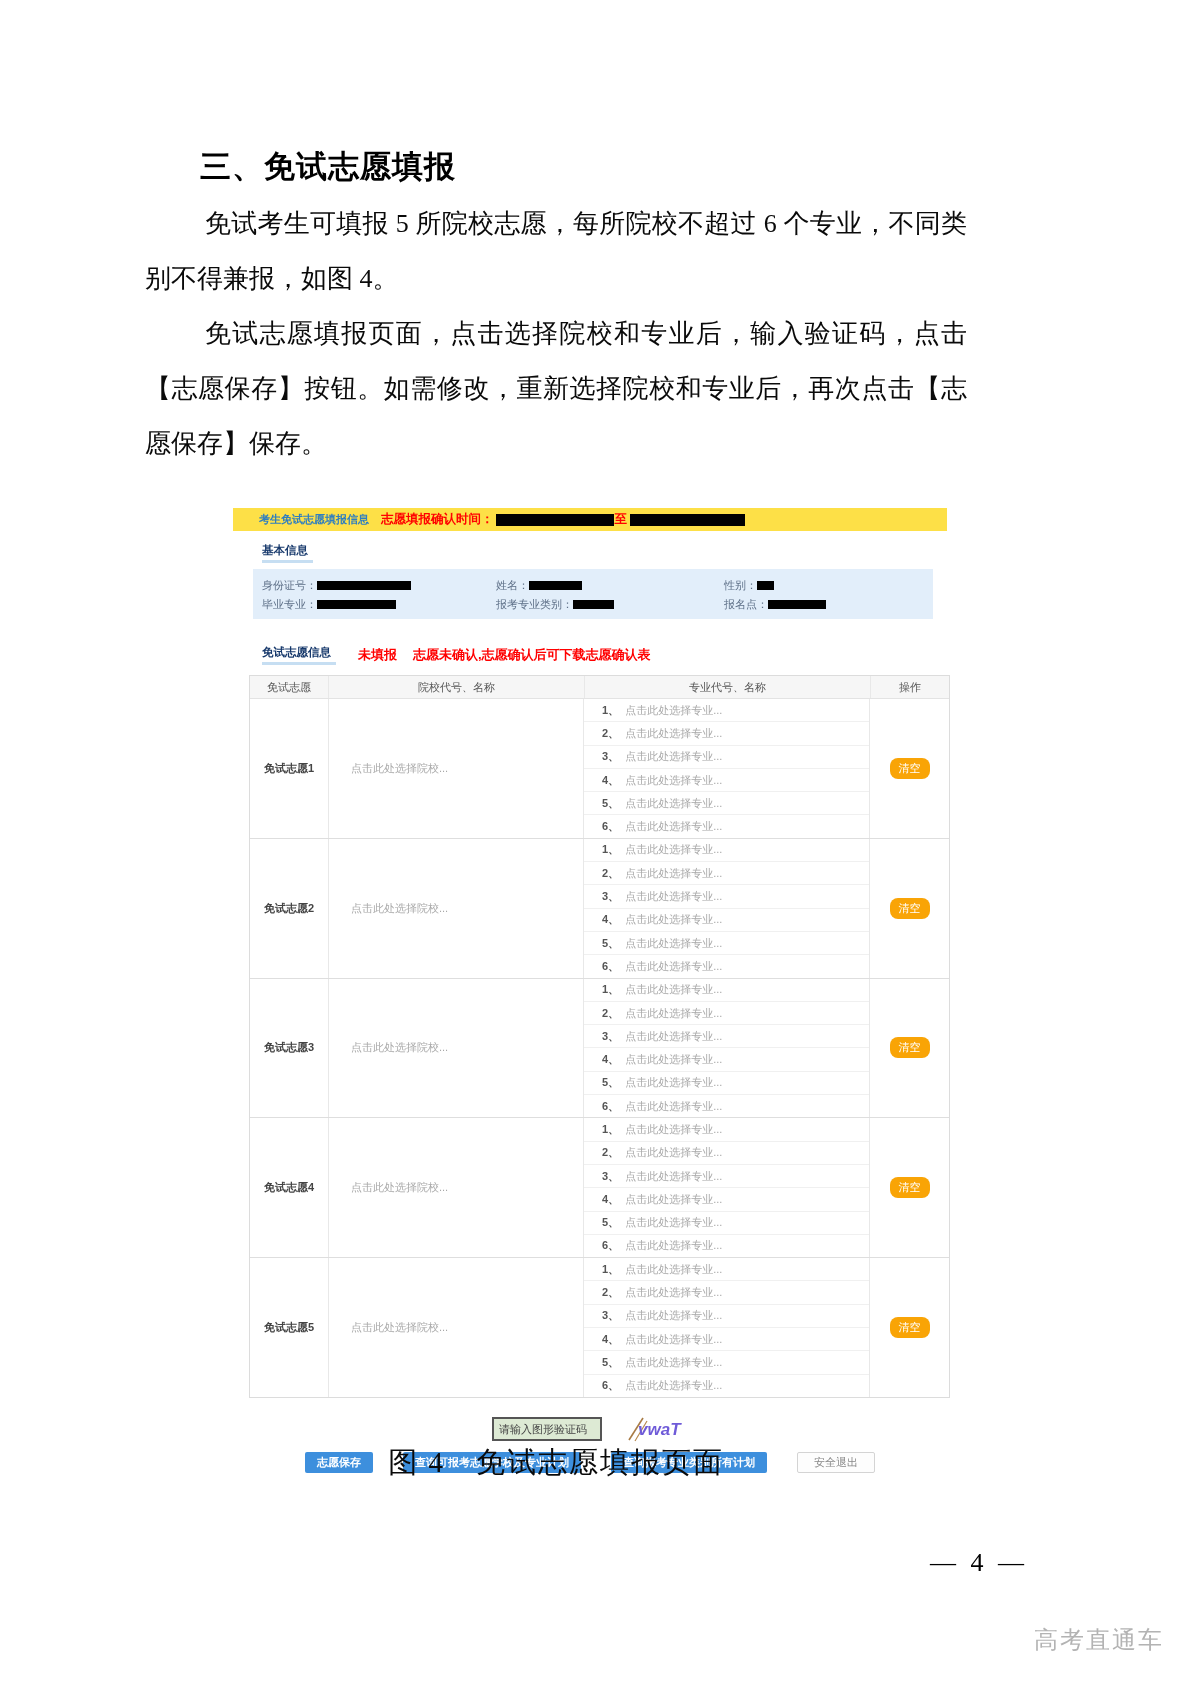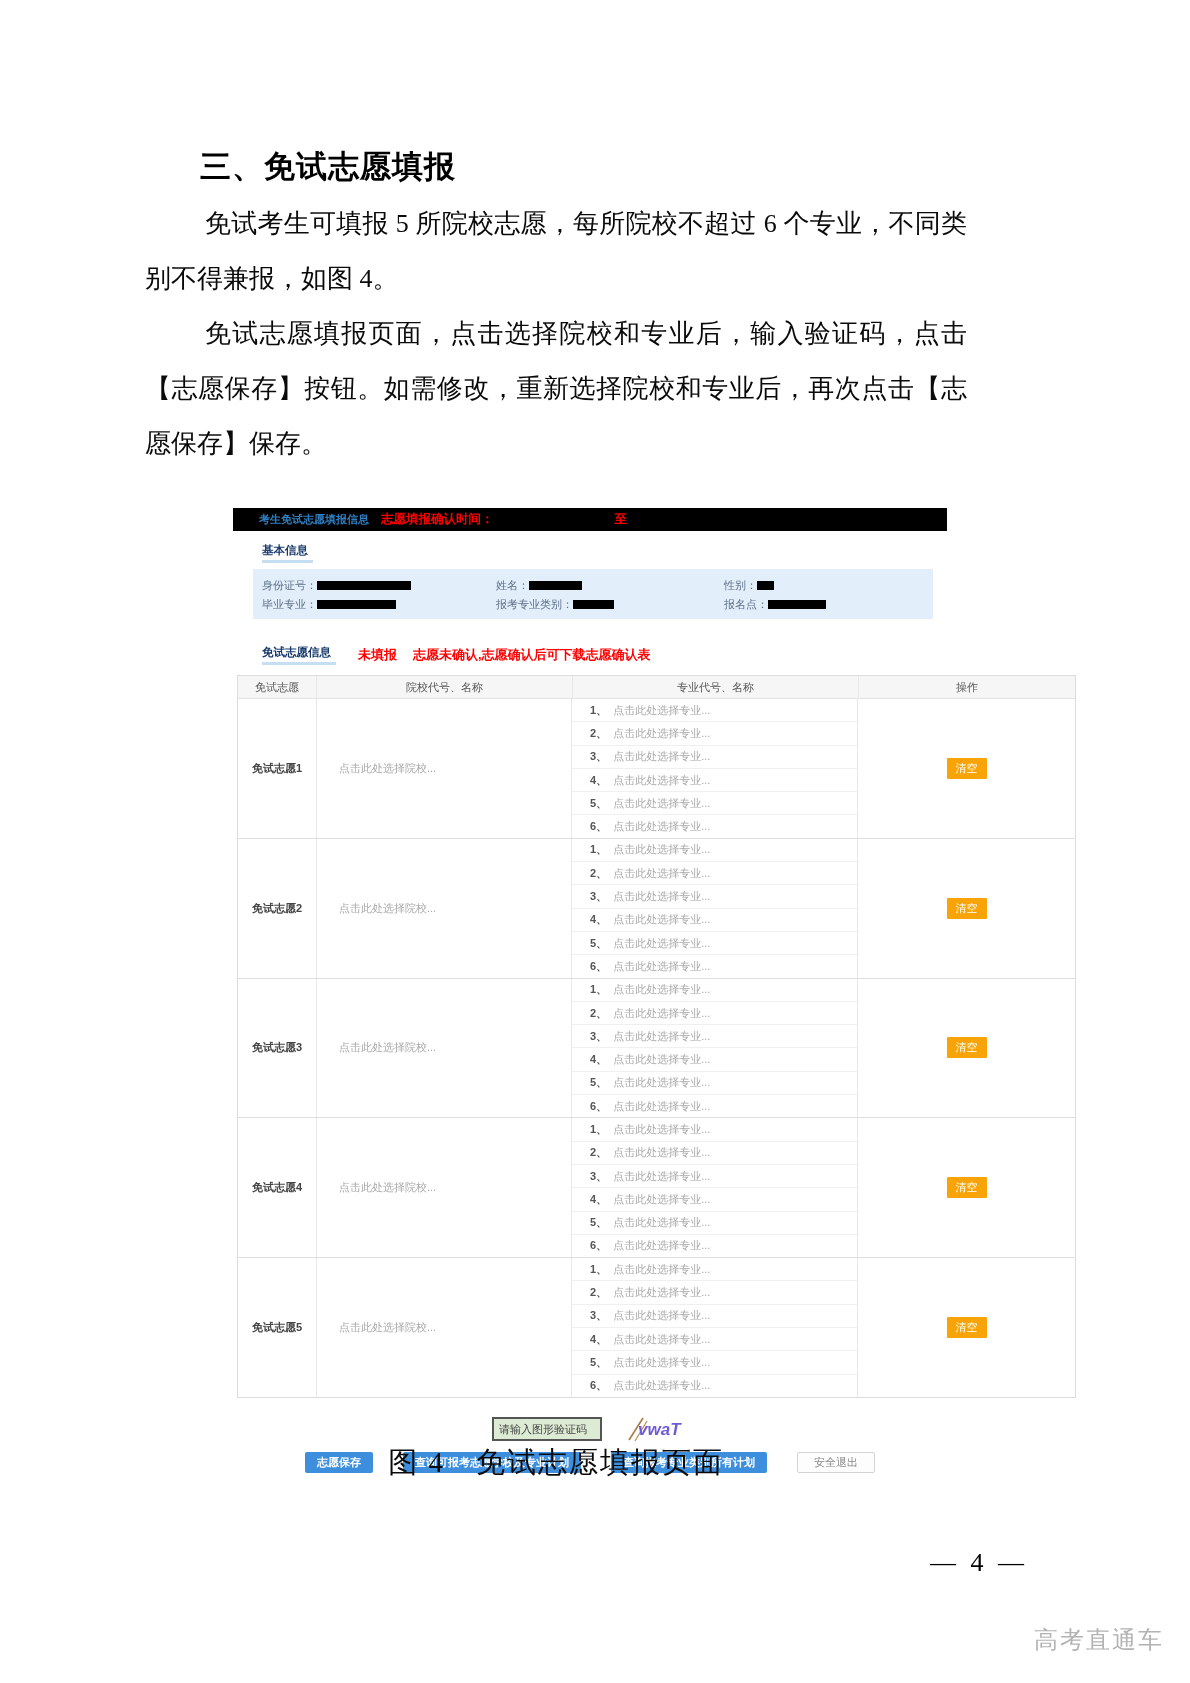--- a/index.html
+++ b/index.html
@@ -14,21 +14,21 @@
   .para1{top:196px;}
   .para2{top:306px;}
   .fig-caption{position:absolute;left:145px;width:822px;top:1443px;text-align:center;
                font-family:"Liberation Serif",serif;font-size:29px;color:#0a0a0a;letter-spacing:2px;}
   .page-number{position:absolute;left:930px;top:1548px;font-family:"Liberation Serif",serif;
                font-size:26px;color:#000;letter-spacing:4px;}
   .watermark{position:absolute;right:26px;top:1624px;font-size:24px;color:#b3b3b3;letter-spacing:2px;}
 
   
   .shot{position:absolute;left:233px;top:508px;width:714px;font-family:"Liberation Sans",sans-serif;}
-  .shot-topbar{height:23px;background:#000000;display:flex;align-items:center;}
+  .shot-topbar{height:23px;background:#fde047;display:flex;align-items:center;}
   .shot-title{color:#2f7ec0;font-size:11px;font-weight:bold;margin-left:26px;white-space:nowrap;}
   .confirm{color:#ff0000;font-size:12.5px;font-weight:bold;margin-left:12px;display:flex;
            align-items:center;white-space:nowrap;}
   .redact{background:#000;display:inline-block;vertical-align:middle;}
   .bar-top1{width:118px;height:12px;margin-left:2px;}
   .bar-top2{width:115px;height:12px;margin-left:2px;}
   .confirm .to{margin:0 1px;}
 
   .sec-label{display:inline-block;font-size:11.5px;font-weight:bold;color:#16386b;
              border-bottom:3px solid #c6def2;padding:0 5px 2px 0;}
@@ -45,42 +45,42 @@
   .bar-name{width:53px;height:9px;}
   .bar-gender{width:17px;height:9px;}
   .bar-grad{width:79px;height:9px;}
   .bar-cat{width:41px;height:9px;}
   .bar-reg{width:58px;height:9px;}
 
   .vol-row{margin:26px 0 0 29px;display:flex;align-items:center;}
   .red-status{color:#ff0000;font-weight:bold;font-size:13px;margin-left:22px;white-space:nowrap;}
   .red-notice{color:#ff0000;font-weight:bold;font-size:13px;margin-left:16px;white-space:nowrap;}
 
-  .vtable{margin:10px 0 0 4px;width:839px;border:1px solid #dcdcdc;box-sizing:border-box;
+  .vtable{margin:10px 0 0 16px;width:701px;border:1px solid #dcdcdc;box-sizing:border-box;
           font-size:11px;background:#fff;}
   .thead{display:flex;height:22px;background:#f6f6f6;color:#555;border-bottom:1px solid #e3e3e3;}
   .thead>div{display:flex;align-items:center;justify-content:center;}
   .col1{width:78px;}
   .col2{width:255px;border-left:1px solid #e8e8e8;}
   .col3{width:285px;border-left:1px solid #e8e8e8;}
   .col4{flex:1;border-left:1px solid #e8e8e8;}
   .tblock{display:flex;border-bottom:1px solid #dedede;}
   .tblock:last-child{border-bottom:none;}
   .tc1{width:78px;display:flex;align-items:center;justify-content:center;
        font-weight:bold;color:#444;}
   .tc2{width:255px;border-left:1px solid #e8e8e8;display:flex;align-items:center;
        color:#a8a8a8;padding-left:22px;box-sizing:border-box;cursor:pointer;}
   .tc3{width:285px;border-left:1px solid #e8e8e8;display:flex;flex-direction:column;}
   .mrow{height:22.3px;display:flex;align-items:center;border-bottom:1px solid #f0f0f0;
         padding-left:18px;cursor:pointer;}
   .mrow:last-child{border-bottom:none;}
   .mnum{color:#555;font-weight:bold;margin-right:6px;}
   .mph{color:#a8a8a8;}
   .tc4{flex:1;border-left:1px solid #e8e8e8;display:flex;align-items:center;justify-content:center;}
-  .clear-btn{background:#f9a406;color:#fff;border:none;border-radius:1px;font-size:11px;
+  .clear-btn{background:#f9a406;color:#fff;border:none;border-radius:8px;font-size:11px;
              padding:3px 9px;cursor:pointer;}
 
   .captcha-row{margin-top:18px;display:flex;justify-content:center;align-items:center;gap:24px;}
   .captcha-input{width:110px;height:24px;background:#ddead4;border:2px solid #555;
                  font-size:11px;padding:0 5px;box-sizing:border-box;color:#333;
                  font-family:"Liberation Sans",sans-serif;}
   .captcha-input::placeholder{color:#444;opacity:1;}
 
   .actions-row{margin-top:10px;display:flex;justify-content:center;align-items:center;gap:30px;}
   .btn-primary{background:#3d8fdd;color:#fff;border:none;border-radius:2px;font-size:11px;

